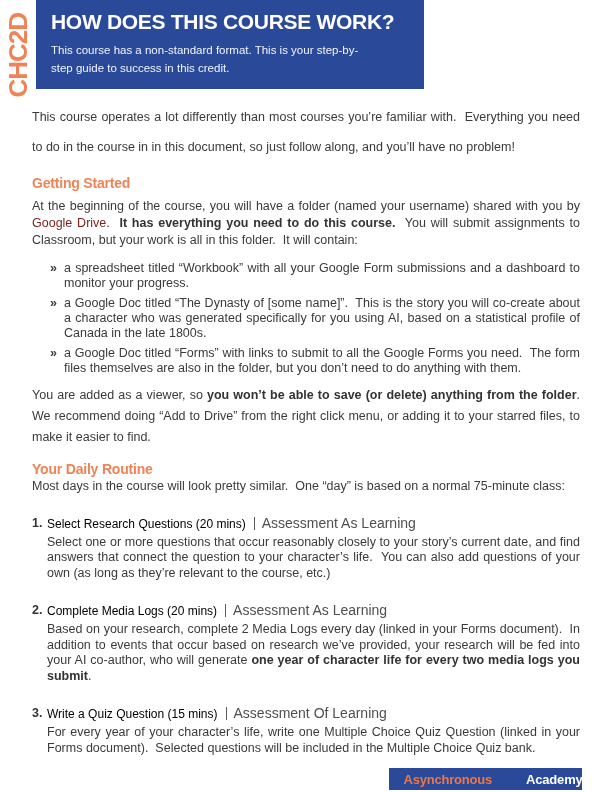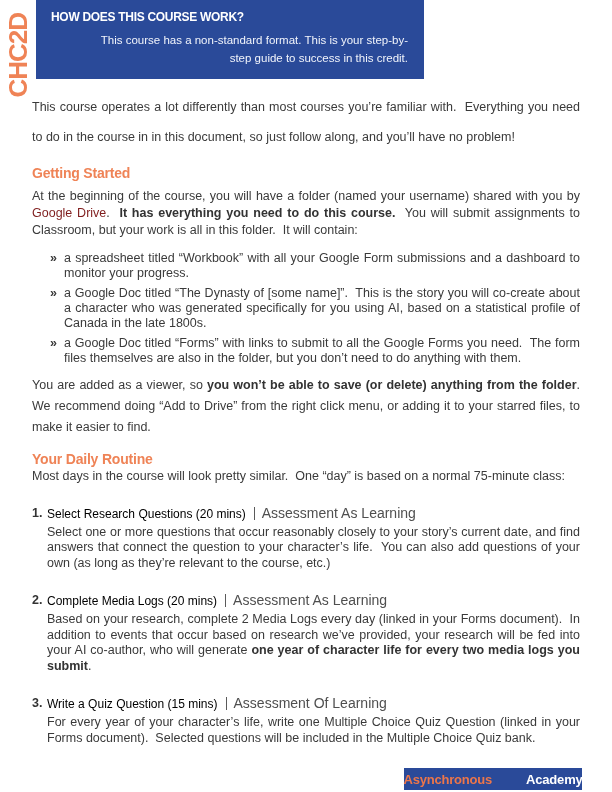--- a/index.html
+++ b/index.html
@@ -15,23 +15,23 @@
   }
   .course-code span {
     writing-mode:vertical-rl; transform:rotate(180deg);
     font-size:26px; font-weight:bold; color:#EF8356; letter-spacing:-1px;
   }
   
   .header-box {
     margin-left:36px; width:388px; box-sizing:border-box;
     background:#2A4A99; color:#ffffff; padding:10px 16px 12px 15px;
   }
-  .header-title { margin:0; font-size:12px; font-weight:bold; letter-spacing:-0.3px; }
+  .header-title { margin:0; font-size:21px; font-weight:bold; letter-spacing:-0.3px; }
   .header-sub { margin-top:7px; font-size:11.5px; line-height:18px; color:#F1F4FB; }
-  .header-sub span { display:block;text-align:right; }
+  .header-sub span { display:block; }
   
   .section-row { display:flex; align-items:center; margin:19px 16px 0 35px; }
   .section-title {
     font-size:19px; font-weight:bold; color:#2C4A8F;
     letter-spacing:-0.2px; white-space:nowrap;
   }
   .section-bar {
     flex:1; height:19px; margin-left:12px;
     background:linear-gradient(90deg,#F2814F 0%,#F7996B 45%,#FBC9AC 80%,#ffffff 97%);
   }
@@ -55,21 +55,21 @@
   .item-number { position:absolute; left:0; top:0; font-weight:bold; color:#333333; }
   .item-head { white-space:nowrap; }
   .item-title { font-weight:normal; color:#000000; font-size:12px; }
   .item-sep { display:inline-block; width:1px; height:13px; background:#5a5a5a; margin:0 7px 0 8px; vertical-align:-2px; }
   .item-tag { color:#4F4F4F; font-size:14px; }
   .item-body { margin-top:2.5px; text-align:justify; white-space:pre-wrap; }
   
   .footer {
     position:absolute; right:30px; bottom:2px; width:178px; height:22px;
     background:#2A4A99; display:flex; align-items:center; justify-content:center;
-    font-size:13px; font-weight:bold; letter-spacing:-0.2px;
+    font-size:13px; font-weight:bold; letter-spacing:-0.2px;padding-left:15px;
   }
   .footer .orange { color:#ED764A; margin-right:4px; }
   .footer .white { color:#ffffff;margin-left:30px; }
 </style>
 </head>
 <body>
 
 <div class="page">
 
   <div class="course-code">

